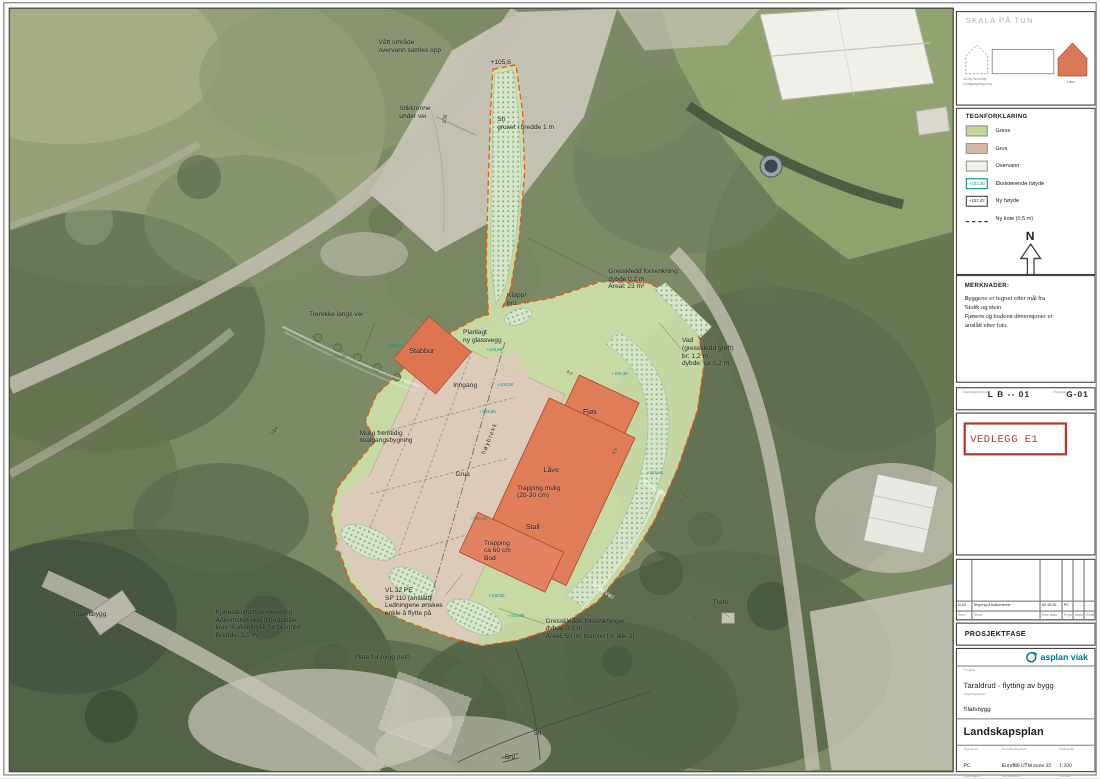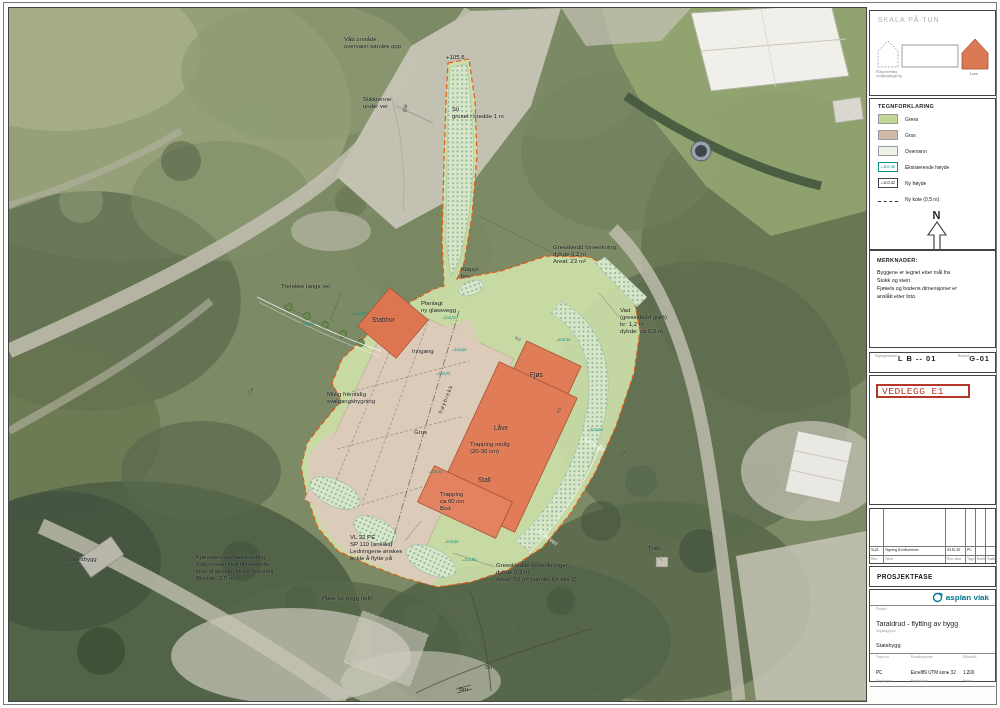--- a/index.html
+++ b/index.html
@@ -35,31 +35,31 @@
   .leg-label{font-size:5px;color:#222;}
   .north{display:flex;flex-direction:column;align-items:center;margin-top:6px;}
   .north-n{font-size:11px;font-weight:bold;line-height:1;}
   #box-merk{top:250px;height:98px;padding:6px 7px;}
   .merk-body{font-size:5.3px;line-height:1.5;white-space:pre-line;margin-top:6px;color:#222;}
   #strip{top:352px;height:21px;display:flex;justify-content:space-between;padding:1px 5px;}
   .strip-cell{display:flex;}
   .strip-lab{font-size:3px;color:#888;}
   .strip-val{font-size:7.5px;font-weight:bold;letter-spacing:1px;}
   #box-vedlegg{top:375px;height:130px;}
-  .vedlegg-box{position:absolute;left:6px;top:8px;width:94px;height:14px;border:2px solid #b5372b;
+  .vedlegg-box{position:absolute;left:6px;top:8px;width:94px;height:30px;border:2px solid #b5372b;
       display:flex;align-items:center;padding-left:4px;box-sizing:border-box;}
   .vedlegg-text{font-family:"Liberation Mono",monospace;font-size:9.5px;color:#b5372b;letter-spacing:.5px;}
   #box-rev{top:508px;height:56px;padding:0;}
   .rev-grid{display:grid;grid-template-columns:13px 1fr 20px 10px 10px 10px;grid-template-rows:1fr 9px 8px;height:100%;}
   .rev-grid>div{border-left:.5px solid #777;box-sizing:border-box;font-size:3.4px;overflow:hidden;white-space:nowrap;padding:1px 1px 0 1px;color:#222;}
   .rev-grid>div:nth-child(6n+1){border-left:none;}
   .rev-lab{color:#888 !important;}
   #box-fase{top:566px;height:21px;display:flex;align-items:center;padding-left:7px;}
   .fase{font-size:6.5px;font-weight:bold;letter-spacing:.3px;}
-  #box-title{top:589px;height:93px;}
+  #box-title{top:589px;height:113px;}
   .tb-row{box-sizing:border-box;padding:2px 6px;border-bottom:.5px solid #888;}
   .tb-logo{display:flex;justify-content:flex-end;align-items:center;height:16px;}
   .logo-text{font-size:8px;font-weight:bold;color:#00798e;margin-left:3px;}
   .tb-lab{font-size:3px;color:#999;display:block;line-height:1.2;}
   .tb-proj{font-size:7px;color:#222;line-height:1.25;}
   .tb-client{font-size:5.5px;color:#222;}
   .tb-title{font-size:10px;font-weight:bold;padding:6px 6px;}
   .tb-fields{display:grid;grid-template-columns:1fr 1.5fr .75fr;padding:1px 6px 2px 6px;border-bottom:.5px solid #888;}
   .tb-field{padding:1px 0;}
   .tb-val{font-size:4.6px;color:#222;line-height:1.2;}
@@ -408,20 +408,21 @@
       <path d="M5.5 1.5 C8 1 10 2 10.5 3.5" fill="none" stroke="#00798e" stroke-width="1.2"></path>
     </svg>
     <span class="logo-text">asplan viak</span>
   </div>
   <div class="tb-row">
     <span class="tb-lab">Prosjekt</span>
     <span class="tb-proj">Taraldrud - flytting av bygg</span><br>
     <span class="tb-lab">Oppdragsgiver</span>
     <span class="tb-client">Statsbygg</span>
   </div>
+  <div class="tb-row tb-title">Landskapsplan</div>
   <div class="tb-fields" id="tb-fields">
       <div class="tb-field"><span class="tb-lab">Tegnet av</span><span class="tb-val">PC</span></div>
       <div class="tb-field"><span class="tb-lab">Koordinatsystem</span><span class="tb-val">Euref89 UTM sone 32</span></div>
       <div class="tb-field"><span class="tb-lab">Målestokk</span><span class="tb-val">1:200</span></div>
       <div class="tb-field">
         <span class="tb-lab">Oppdragsnr.</span>
       </div>
       <div class="tb-field">
         <span class="tb-lab">Høydedatum</span>
       </div>

